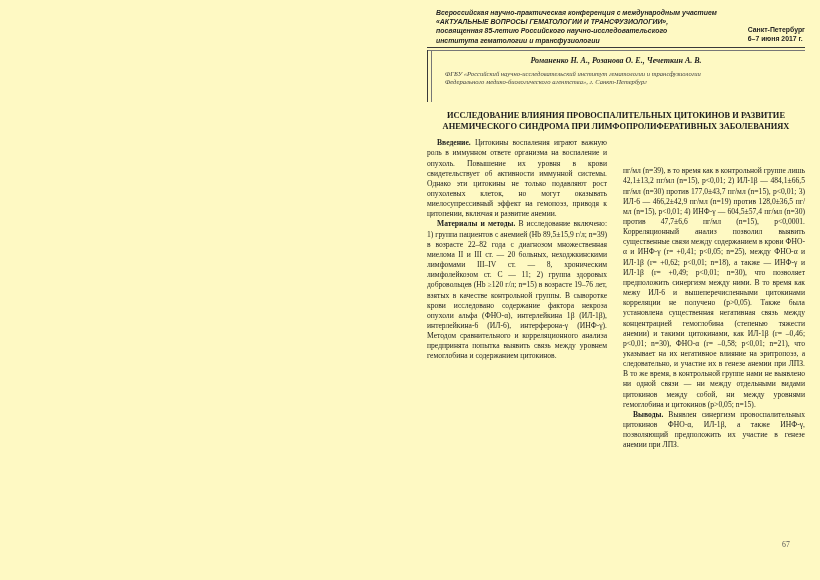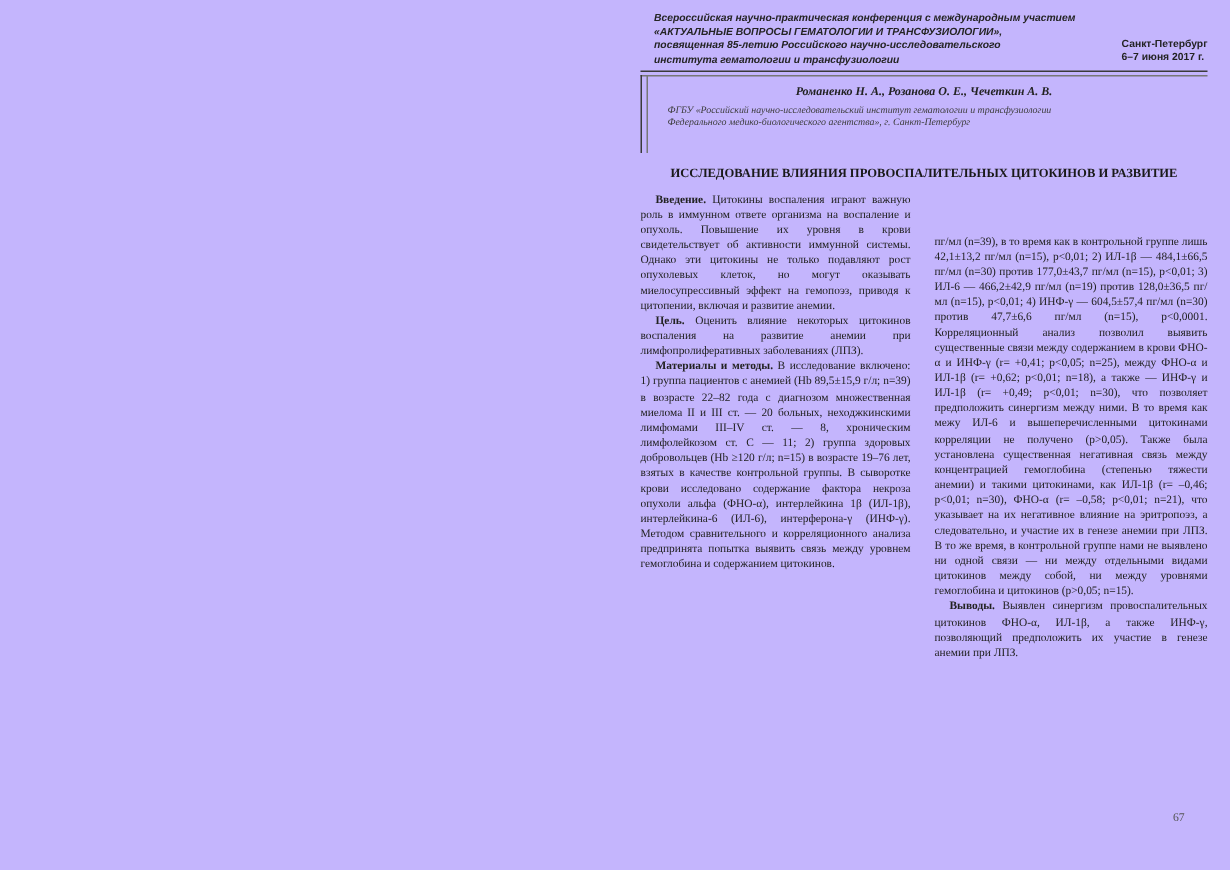--- a/index.html
+++ b/index.html
@@ -1,20 +1,20 @@
 <!DOCTYPE html>
 <html lang="ru"><head>
 <meta charset="utf-8">
 <style>
   html, body { margin: 0; padding: 0; background: #ffffff; }
   .sheet {
     position: relative;
     width: 820px;
     height: 580px;
-    background: #c4b5fd;
+    background: #fef9c3;
     font-family: "Liberation Serif", serif;
     color: #1f1f1f;
     overflow: hidden;
   }
   .content {
     position: absolute;
     left: 427px;
     top: 8px;
     width: 378px;
   }
@@ -129,26 +129,26 @@
 
     <div class="authors">Романенко Н. А., Розанова О. Е., Чечеткин А. В.</div>
 
     <div class="affiliation">
       <div>ФГБУ «Российский научно-исследовательский институт гематологии и трансфузиологии</div>
       <div>Федерального медико-биологического агентства», г. Санкт-Петербург</div>
     </div>
 
     <div class="title">
       <div>ИССЛЕДОВАНИЕ ВЛИЯНИЯ ПРОВОСПАЛИТЕЛЬНЫХ ЦИТОКИНОВ И РАЗВИТИЕ</div>
+      <div>АНЕМИЧЕСКОГО СИНДРОМА ПРИ ЛИМФОПРОЛИФЕРАТИВНЫХ ЗАБОЛЕВАНИЯХ</div>
     </div>
 
     <div class="columns">
       <div class="col">
         <p class="para"><span class="lead">Введение.</span> <span>Цитокины воспаления играют важную роль в иммунном ответе организма на воспаление и опухоль. Повышение их уровня в крови свидетельствует об активности иммунной системы. Однако эти цитокины не только подавляют рост опухолевых клеток, но могут оказывать миелосупрессивный эффект на гемопоэз, приводя к цитопении, включая и развитие анемии.</span></p>
-        <p class="para"><span class="lead">Цель.</span> <span>Оценить влияние некоторых цитокинов воспаления на развитие анемии при лимфопролиферативных заболеваниях (ЛПЗ).</span></p>
         <p class="para"><span class="lead">Материалы и методы.</span> <span>В исследование включено: 1) группа пациентов с анемией (Hb 89,5±15,9 г/л; n=39) в возрасте 22–82 года с диагнозом множественная миелома II и III ст. — 20 больных, неходжкинскими лимфомами III–IV ст. — 8, хроническим лимфолейкозом ст. С — 11; 2) группа здоровых добровольцев (Hb ≥120 г/л; n=15) в возрасте 19–76 лет, взятых в качестве контрольной группы. В сыворотке крови исследовано содержание фактора некроза опухоли альфа (ФНО-α), интерлейкина 1β (ИЛ-1β), интерлейкина-6 (ИЛ-6), интерферона-γ (ИНФ-γ). Методом сравнительного и корреляционного анализа предпринята попытка выявить связь между уровнем гемоглобина и содержанием цитокинов.</span></p>
       </div>
       <div class="col col-right">
         <p class="para cont"><span>пг/мл (n=39), в то время как в контрольной группе лишь 42,1±13,2 пг/мл (n=15), р&lt;0,01; 2) ИЛ-1β — 484,1±66,5 пг/мл (n=30) против 177,0±43,7 пг/мл (n=15), р&lt;0,01; 3) ИЛ-6 — 466,2±42,9 пг/мл (n=19) против 128,0±36,5 пг/мл (n=15), р&lt;0,01; 4) ИНФ-γ — 604,5±57,4 пг/мл (n=30) против 47,7±6,6 пг/мл (n=15), р&lt;0,0001. Корреляционный анализ позволил выявить существенные связи между содержанием в крови ФНО-α и ИНФ-γ (r= +0,41; р&lt;0,05; n=25), между ФНО-α и ИЛ-1β (r= +0,62; р&lt;0,01; n=18), а также — ИНФ-γ и ИЛ-1β (r= +0,49; р&lt;0,01; n=30), что позволяет предположить синергизм между ними. В то время как межу ИЛ-6 и вышеперечисленными цитокинами корреляции не получено (р&gt;0,05). Также была установлена существенная негативная связь между концентрацией гемоглобина (степенью тяжести анемии) и такими цитокинами, как ИЛ-1β (r= –0,46; р&lt;0,01; n=30), ФНО-α (r= –0,58; р&lt;0,01; n=21), что указывает на их негативное влияние на эритропоэз, а следовательно, и участие их в генезе анемии при ЛПЗ. В то же время, в контрольной группе нами не выявлено ни одной связи — ни между отдельными видами цитокинов между собой, ни между уровнями гемоглобина и цитокинов (р&gt;0,05; n=15).</span></p>
         <p class="para"><span class="lead">Выводы.</span> <span>Выявлен синергизм провоспалительных цитокинов ФНО-α, ИЛ-1β, а также ИНФ-γ, позволяющий предположить их участие в генезе анемии при ЛПЗ.</span></p>
       </div>
     </div>
 
   </div>
 

